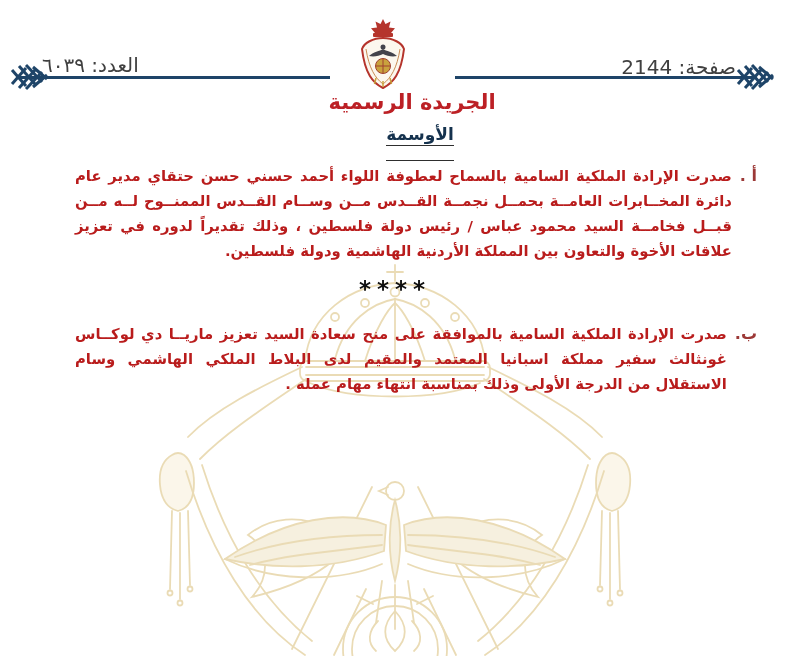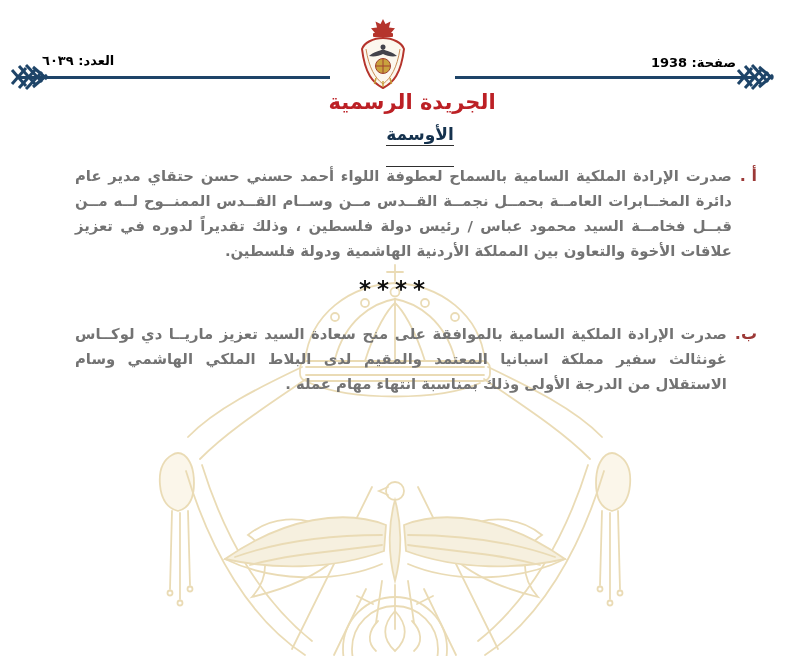--- a/index.html
+++ b/index.html
@@ -3,44 +3,44 @@
 <meta charset="utf-8">
 <style>
   html,body{margin:0;padding:0}
   body{
     width:800px;height:656px;overflow:hidden;position:relative;
     background:#ffffff;font-family:"DejaVu Sans",sans-serif;
   }
   
   #watermark{position:absolute;left:120px;top:258px;width:560px;height:398px;z-index:0}
   
-  .hdr-label{position:absolute;z-index:2;font-size:13px;font-weight:bold;color:#000000;white-space:nowrap}
+  .hdr-label{position:absolute;z-index:2;font-size:20px;font-weight:normal;color:#404040;white-space:nowrap}
   #issue-label{left:42px;top:53px}
   #page-label{right:64px;top:55px}
   .rule{position:absolute;z-index:2;top:76px;height:3px;background:#1e4468}
   #rule-left{left:16px;width:314px}
   #rule-right{left:455px;width:300px}
   .knot{position:absolute;z-index:2;top:63px}
   #knot-left{left:9px}
   #knot-right{left:736px}
   #emblem{position:absolute;left:352px;top:16px;z-index:2}
   #gazette-title{position:absolute;left:12px;top:90px;width:800px;z-index:2;
     text-align:center;font-size:21px;font-weight:bold;color:#bc2025}
   
   #heading-wrap{position:absolute;left:0;top:124px;width:840px;text-align:center;z-index:2}
-  .heading-outer{display:inline-block;border-bottom:1.5px solid #2e2e2e;padding-bottom:20px}
+  .heading-outer{display:inline-block;border-bottom:1.5px solid #2e2e2e;padding-bottom:14px}
   .heading-inner{display:inline-block;border-bottom:1.5px solid #2e2e2e;padding-bottom:1px;
     font-weight:bold;font-size:17px;color:#15324e}
   
   .para{position:absolute;left:75px;width:682px;display:flex;direction:rtl;column-gap:8px;z-index:2}
   #para-a{top:163px}
   #para-b{top:321px}
   .marker{flex:0 0 auto;font-weight:bold;font-size:16px;line-height:25px;color:#9c3937;white-space:nowrap}
   .ptext{flex:1 1 auto;direction:rtl;text-align:justify;font-size:14.8px;font-weight:bold;
-    line-height:25px;color:#737373}
+    line-height:25px;color:#b91c1c}
   #separator{position:absolute;left:0;top:276px;width:790px;z-index:2;text-align:center;
     font-size:23px;font-weight:bold;letter-spacing:6px;color:#101010}
 </style>
 </head>
 <body>
 
 <svg id="watermark" viewBox="0 0 560 396" width="560" height="398" aria-hidden="true">
   <g stroke="#e8d8ae" fill="none" stroke-width="1.8" opacity="0.9" stroke-linecap="round">
 
     <line x1="275" y1="6" x2="275" y2="22"></line>
@@ -124,21 +124,21 @@
       <line x1="10" y1="3" x2="26" y2="21"></line>
     <line x1="17" y1="2" x2="33" y2="19"></line>
       <line x1="24" y1="4" x2="38" y2="16"></line>
     <line x1="3" y1="21" x2="17" y2="5"></line>
       <line x1="10" y1="25" x2="26" y2="7"></line>
     <line x1="17" y1="26" x2="33" y2="9"></line>
       <line x1="24" y1="24" x2="38" y2="12"></line>
   </g>
 </svg>
 
-<div id="page-label" class="hdr-label">صفحة: 1938</div>
+<div id="page-label" class="hdr-label">صفحة: 2144</div>
 <div id="rule-right" class="rule"></div>
 <svg id="knot-right" class="knot" width="40" height="28" viewBox="0 0 40 28" aria-hidden="true">
   <g stroke="#1e4468" stroke-width="3">
     <line x1="2" y1="7" x2="16" y2="23"></line>
       <line x1="9" y1="3" x2="25" y2="21"></line>
     <line x1="16" y1="2" x2="32" y2="19"></line>
       <line x1="23" y1="4" x2="37" y2="16"></line>
     <line x1="2" y1="21" x2="16" y2="5"></line>
       <line x1="9" y1="25" x2="25" y2="7"></line>
     <line x1="16" y1="26" x2="32" y2="9"></line>

